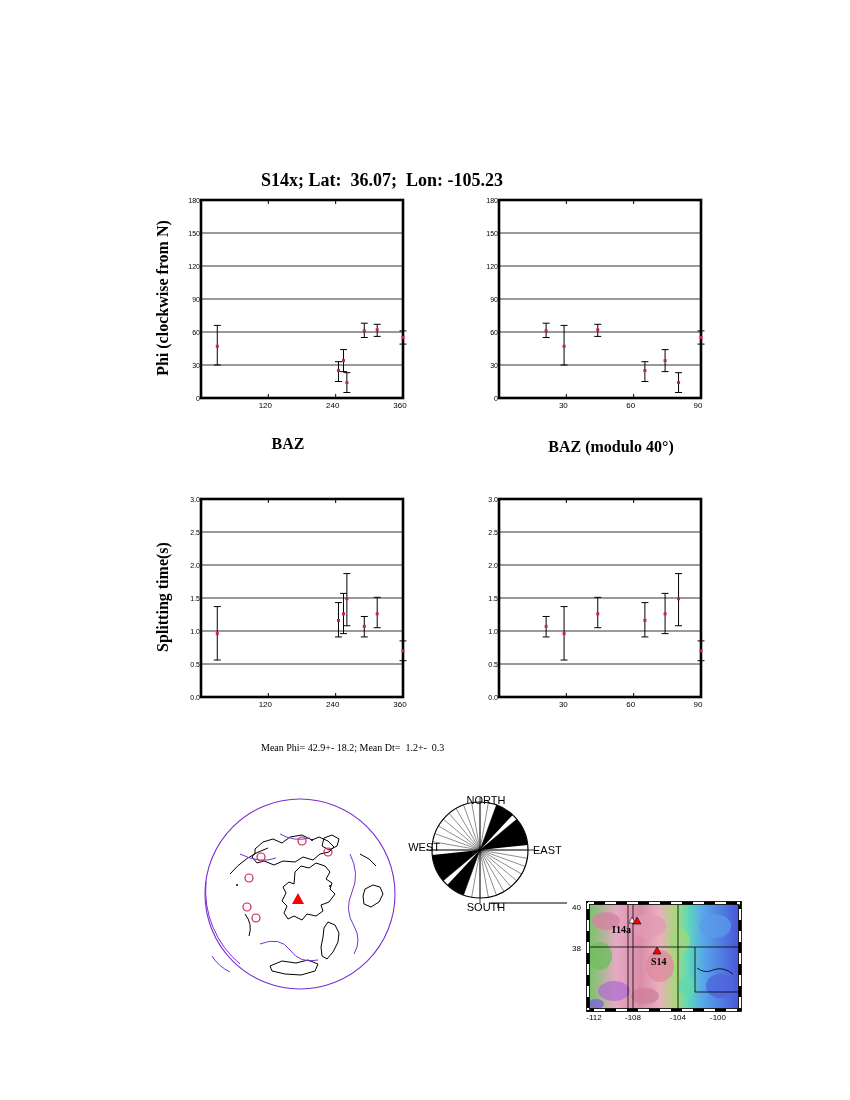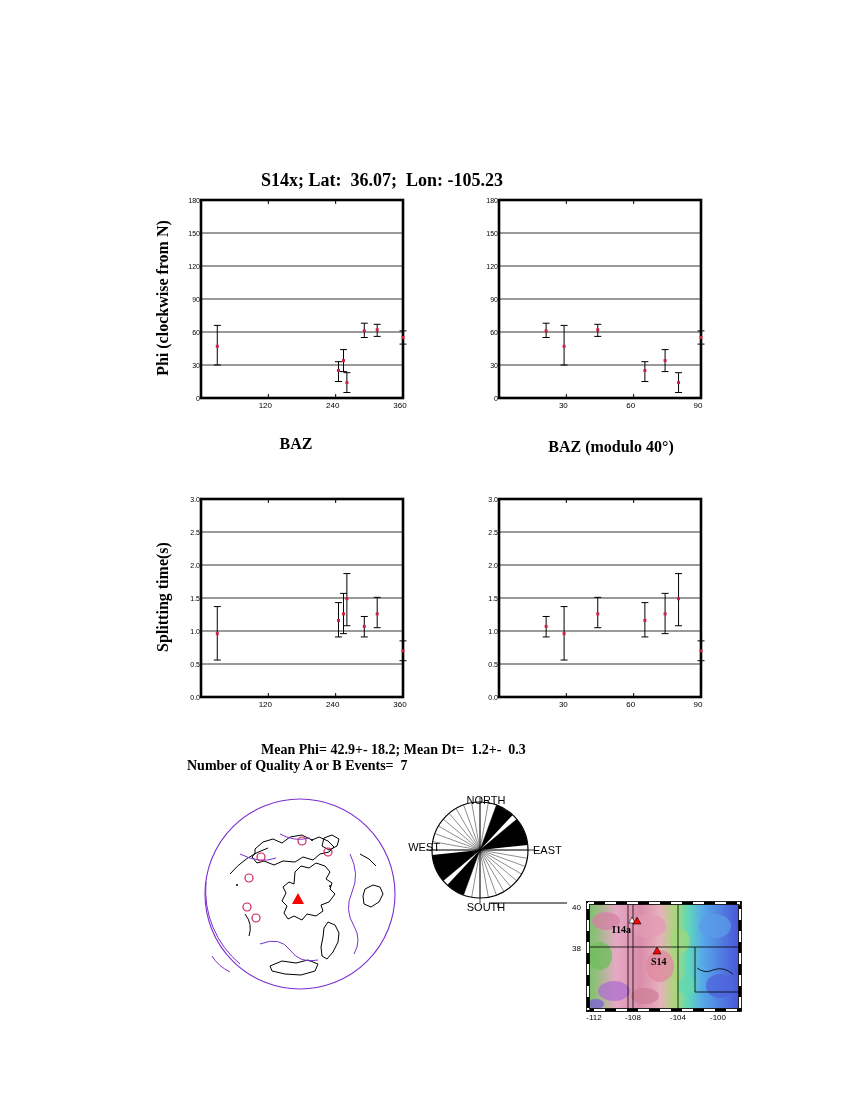--- a/index.html
+++ b/index.html
@@ -3,21 +3,21 @@
 <meta charset="utf-8">
 <style>
   html,body{margin:0;padding:0;background:#fff;}
   .page{position:relative;width:850px;height:1100px;background:#ffffff;overflow:hidden;
         font-family:"Liberation Serif",serif;color:#000;}
   .title{position:absolute;left:0;top:170px;width:764px;text-align:center;
          font-size:18px;font-weight:bold;white-space:pre;}
   .ylab{position:absolute;font-size:16px;font-weight:bold;white-space:nowrap;
         transform:translate(-50%,-50%) rotate(-90deg);}
   .xlab{position:absolute;transform:translate(-50%,0);font-size:16px;font-weight:bold;white-space:pre;}
-  .meanline{position:absolute;font-size:14px;font-weight:bold;white-space:pre;}
+  .meanline{position:absolute;font-size:10px;font-weight:normal;white-space:pre;}
   svg{position:absolute;overflow:visible;}
   text{font-family:"Liberation Sans",sans-serif;}
   .roselab{font-size:11px;fill:#000;}
   .maplab{font-size:8px;fill:#000;}
   .stalab{font-size:10px;font-weight:bold;fill:#000;font-family:"Liberation Serif",serif;}
 </style>
 </head>
 <body>
 
 <div class="page">
@@ -229,25 +229,24 @@
         <line x1="202.05555555555554" x2="209.05555555555554" y1="134.71999999999997" y2="134.71999999999997" stroke="#000" stroke-width="1"></line>
         <line x1="202.05555555555554" x2="209.05555555555554" y1="82.57999999999998" y2="82.57999999999998" stroke="#000" stroke-width="1"></line>
         <rect x="204.05555555555554" y="106.16000000000001" width="3" height="3" fill="#cc2244"></rect>
         <line x1="228" x2="228" y1="169.7" y2="149.9" stroke="#000" stroke-width="1"></line>
         <line x1="224.5" x2="231.5" y1="169.7" y2="169.7" stroke="#000" stroke-width="1"></line>
         <line x1="224.5" x2="231.5" y1="149.9" y2="149.9" stroke="#000" stroke-width="1"></line>
         <rect x="226.5" y="158.3" width="3" height="3" fill="#cc2244"></rect>
       </g>
     </svg>
 
-  <div class="xlab" style="left:296px;top:435px;">BAZ</div>
+  <div class="xlab" style="left:288px;top:435px;">BAZ</div>
   <div class="xlab" style="left:611px;top:438px;">BAZ (modulo 40°)</div>
 
   <div class="meanline" style="left:261px;top:742px;">Mean Phi= 42.9+- 18.2; Mean Dt=  1.2+-  0.3</div>
-  <div class="meanline" style="left:187px;top:758px;">Number of Quality A or B Events=  7</div>
 
   <svg width="200" height="200" style="left:200px;top:794px;">
     <circle cx="100" cy="100" r="95" fill="none" stroke="#7a2fd0" stroke-width="1.1"></circle>
     <path d="M6,88 A96,96 0 0 0 40,170 M30,178 q-12,-6 -18,-16" fill="none" stroke="#7a2fd0" stroke-width="1"></path>
 
     <g fill="none" stroke="#000" stroke-width="1">
       <path d="M95,78 l6,-6 8,2 7,-5 9,3 5,6 -4,7 6,4 -2,6 5,5 -6,8 -8,3 2,6 -7,5 -9,-2 -5,6 -8,-4 -6,3 -4,-6 3,-7 -5,-5 4,-8 -3,-6 6,-5 5,2 z"></path>
       <path d="M55,55 l8,-7 10,-3 9,4 8,-6 12,-2 10,5 7,-3 9,4 6,6 -5,5 -9,2 -7,6 -10,-3 -8,5 -12,-1 -9,4 -10,-4 -7,2 -5,-6 3,-4 z"></path>
       <path d="M124,44 l8,-3 7,4 -2,7 -8,4 -7,-4 z"></path>
       <path d="M128,128 l7,3 4,8 -1,9 -5,10 -6,7 -5,-3 -1,-9 2,-10 1,-9 z"></path>

